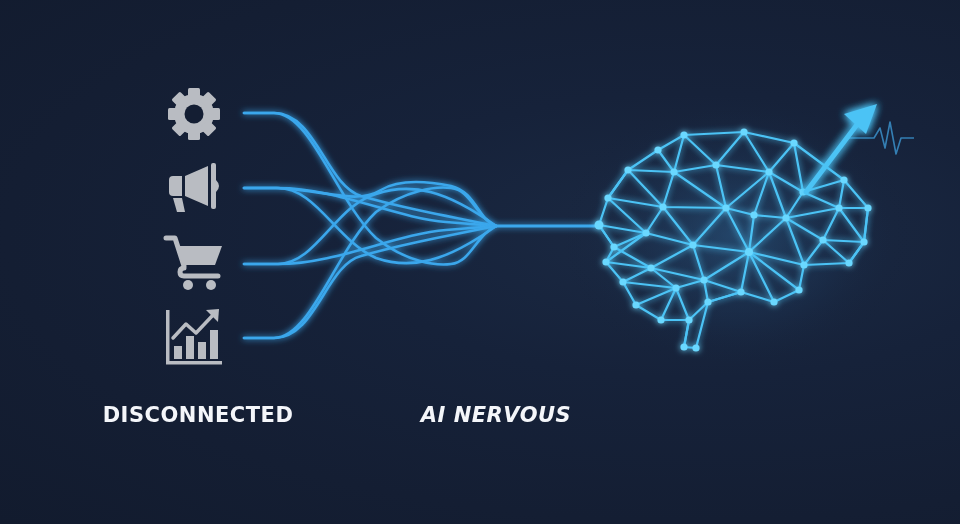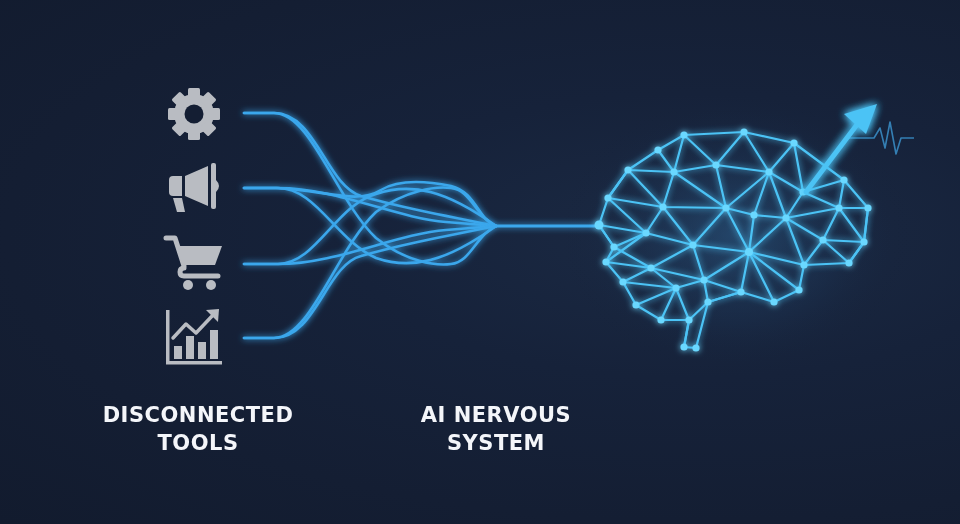--- a/index.html
+++ b/index.html
@@ -16,21 +16,21 @@
     color: #f4f6fa;
     font-weight: bold;
     font-size: 21px;
     line-height: 28px;
     letter-spacing: 0.5px;
     text-align: center;
     text-transform: uppercase;
   }
   .label span { display: block; }
   #label-tools { left: 72px; top: 401px; width: 220px; }
-  #label-ai { left: 370px; top: 401px; width: 220px; }
+  #label-ai { left: 370px; top: 401px; width: 220px; font-style: italic; }
   #label-biz { left: 632px; top: 401px; width: 220px; }
   .icon { position: absolute; }
 </style>
 </head>
 <body>
 
 <div class="stage">
 
   <svg class="icon" style="left:148px;top:84px" width="60" height="60" viewBox="0 0 60 60">
     <g fill="#b9bcc2">
@@ -209,21 +209,19 @@
     <path d="M832 138 L858 138 L864 128 L869 148 L874 122 L880 154 L885 138 L898 138" fill="none" stroke="#3a8fc9" stroke-width="1.6" stroke-linejoin="round" opacity="0.85"></path>
 
     <g filter="url(#glowStrong)">
       <path d="M790 192 L843 122" stroke="#4cc3f5" stroke-width="5" stroke-linecap="round" fill="none"></path>
       <path d="M861 104 L828 114 L850 134 Z" fill="#4cc3f5"></path>
     </g>
   </svg>
 
   <div class="label" id="label-tools">
     <span>DISCONNECTED</span>
-    <span>TOOLS</span>
   </div>
   <div class="label" id="label-ai">
     <span>AI NERVOUS</span>
-    <span>SYSTEM</span>
   </div>
   <div class="label" id="label-biz">
   </div>
 </div>
 
 </body></html>

